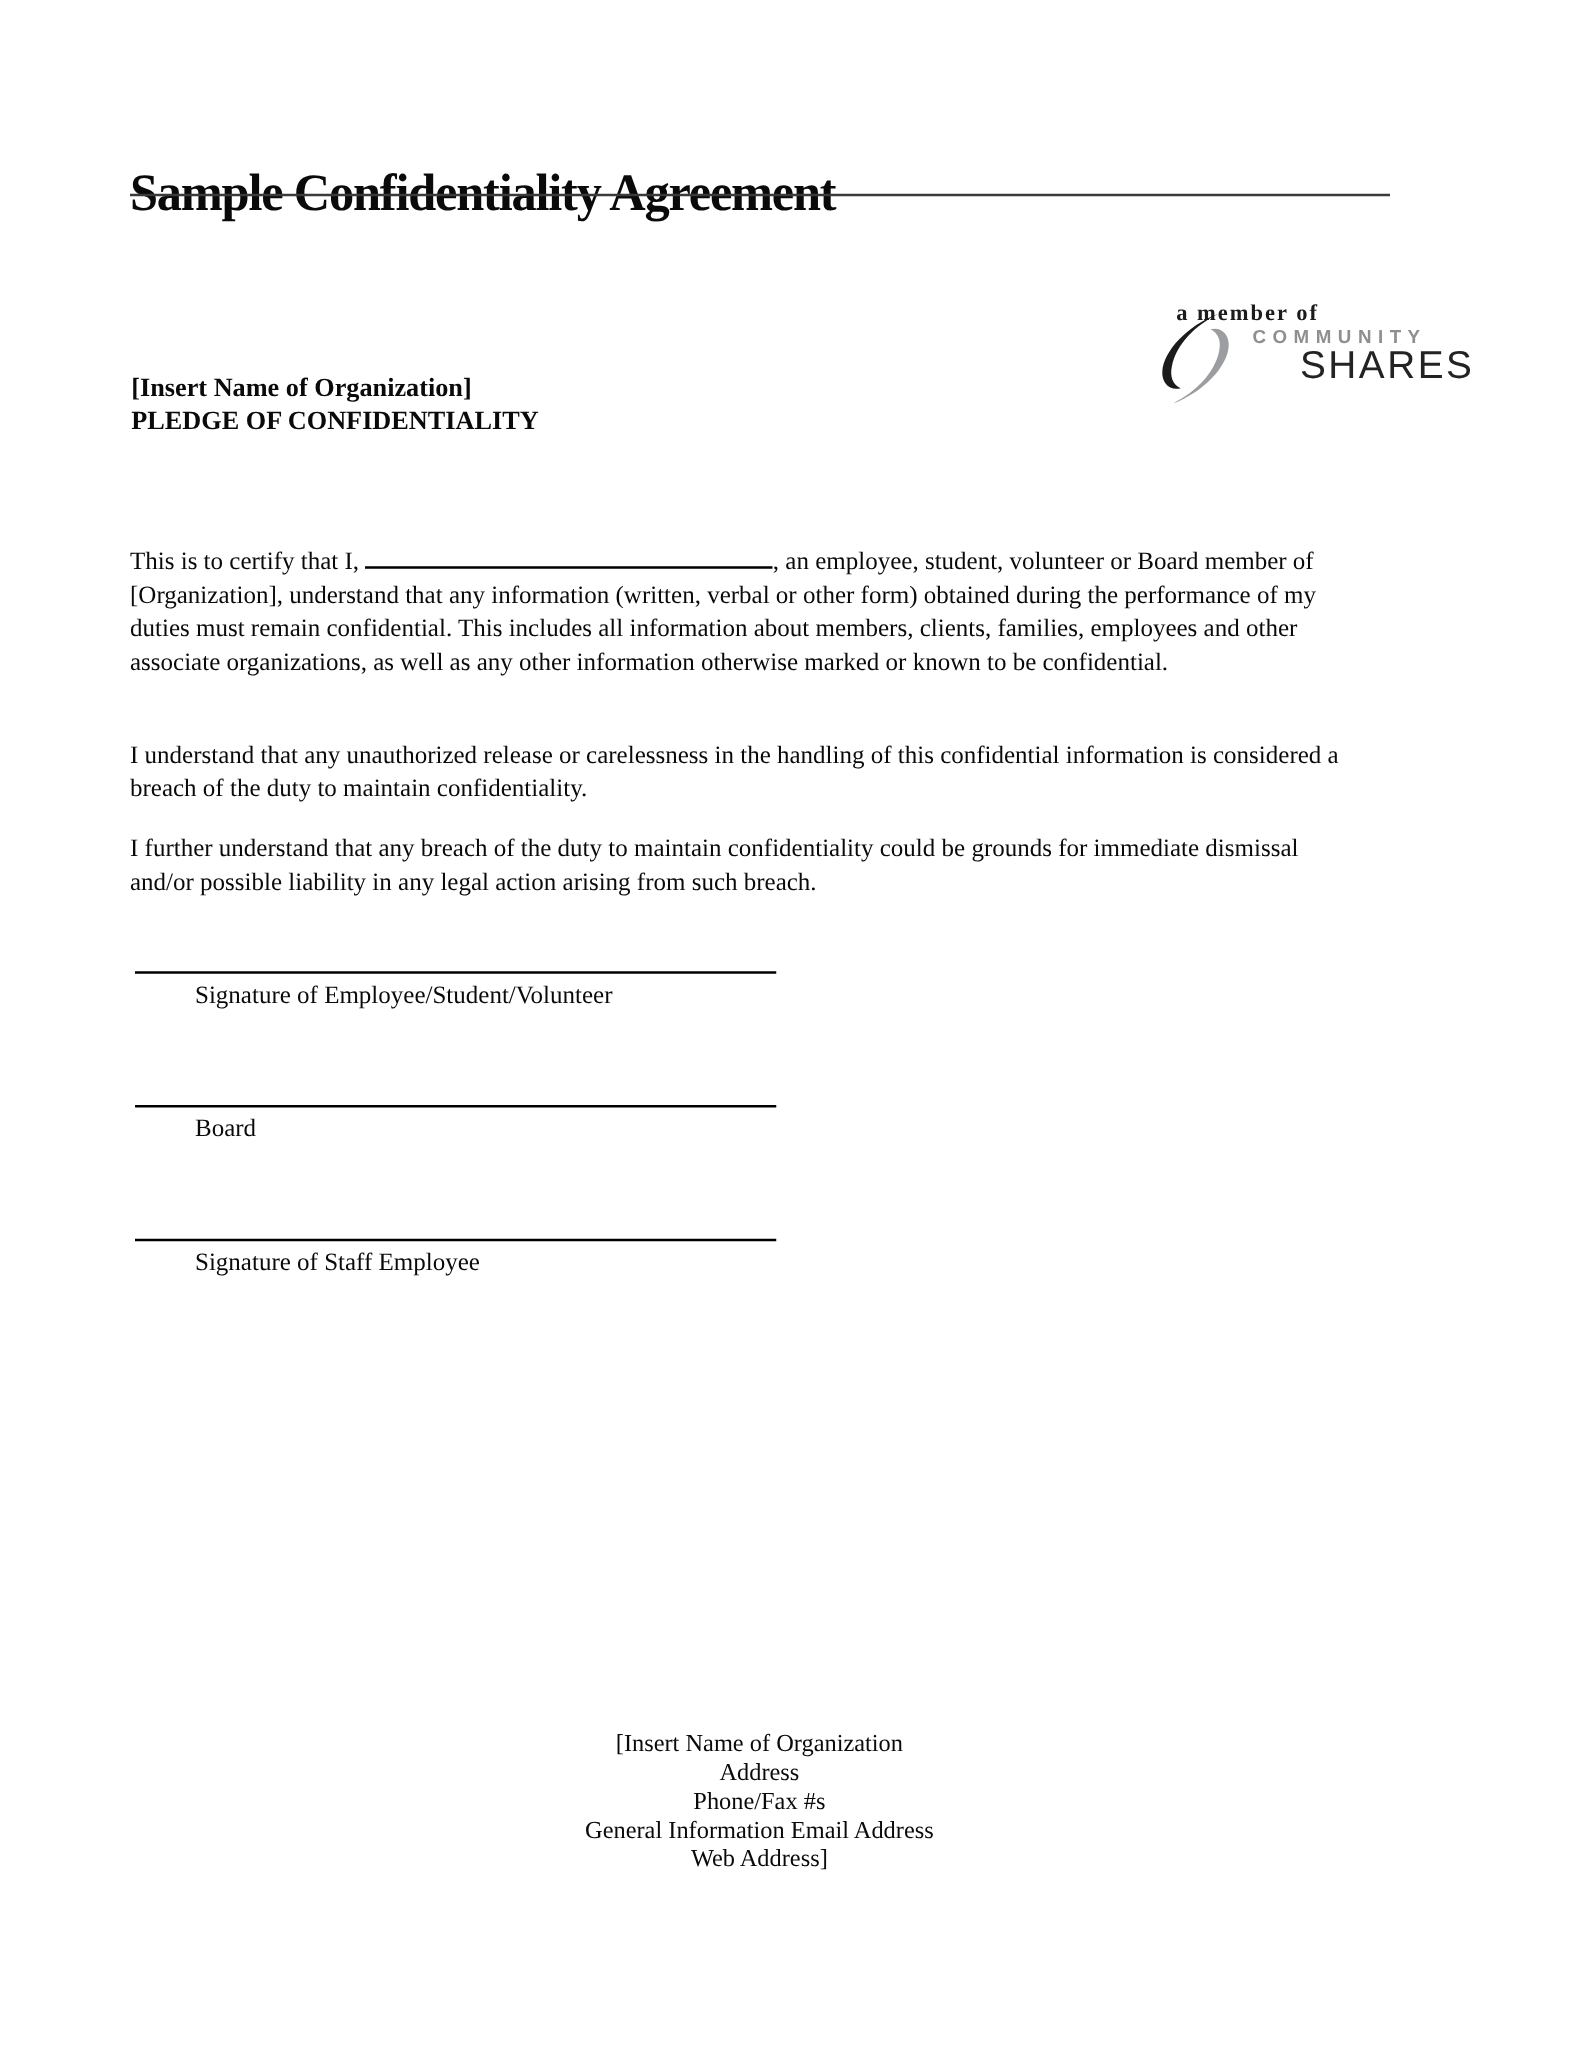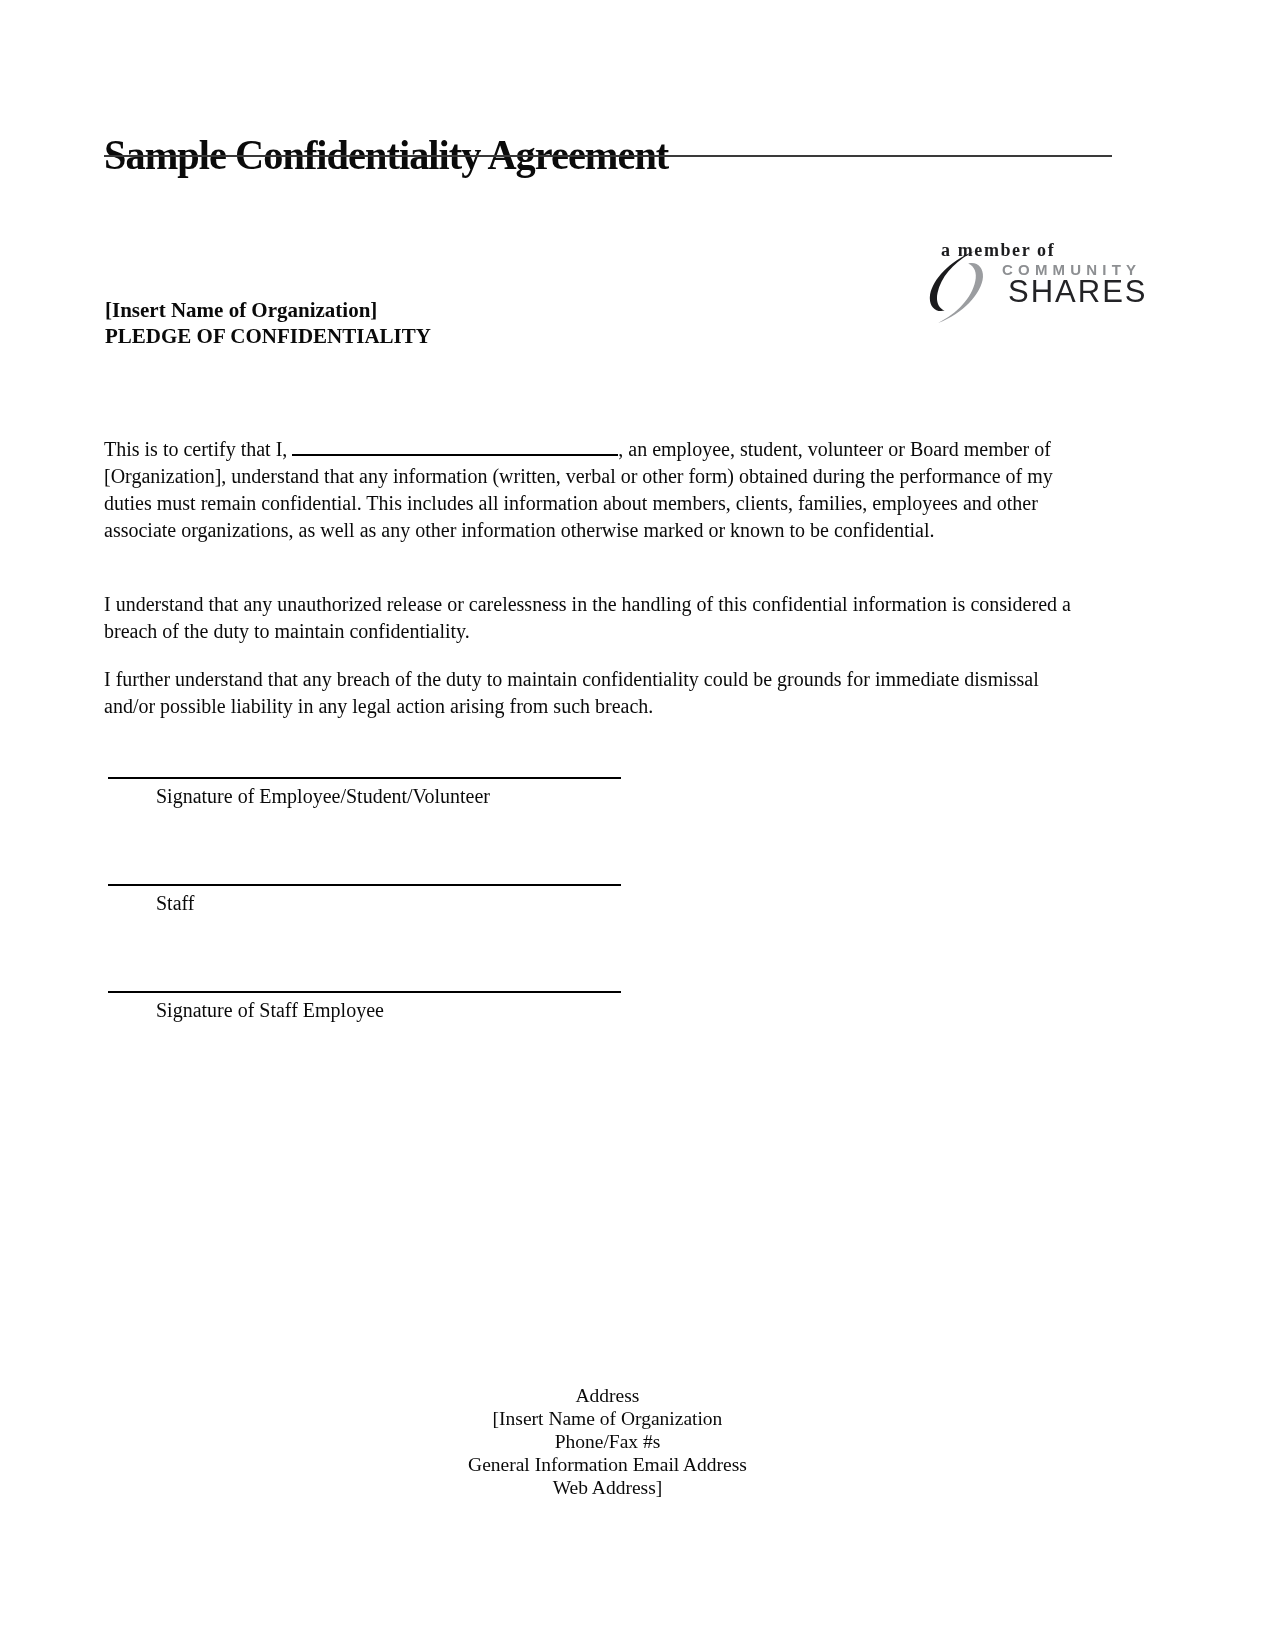--- a/index.html
+++ b/index.html
@@ -63,21 +63,21 @@
     top: 261px;
     font-family: "Liberation Sans", sans-serif;
     font-size: 15px;
     font-weight: bold;
     letter-spacing: 5.2px;
     color: #8d8f92;
     white-space: nowrap;
   }
   .brand-shares {
     position: absolute;
-    left: 1008px;
+    left: 1040px;
     top: 274px;
     font-family: "Liberation Sans", sans-serif;
     font-size: 31px;
     font-weight: 500;
     letter-spacing: 2px;
     color: #232326;
     white-space: nowrap;
     text-align: center;
   }
 
@@ -167,26 +167,26 @@
     <span class="name-blank"></span><span>, an employee, student, volunteer or Board member of [Organization], understand that any information (written, verbal or other form) obtained during the performance of my duties must remain confidential.  This includes all information about members, clients, families, employees and other associate organizations, as well as any other information otherwise marked or known to be confidential.</span></p>
 
   <p class="body-par par-2">I understand that any unauthorized release or carelessness in the handling of this confidential information is considered a breach of the duty to maintain confidentiality.</p>
 
   <p class="body-par par-3">I further understand that any breach of the duty to maintain confidentiality could be grounds for immediate dismissal and/or possible liability in any legal action arising from such breach.</p>
 
   <div class="sig-line sig-line-1"></div>
   <div class="sig-label sig-label-1">Signature of Employee/Student/Volunteer</div>
 
   <div class="sig-line sig-line-2"></div>
-  <div class="sig-label sig-label-2">Staff</div>
+  <div class="sig-label sig-label-2">Board</div>
 
   <div class="sig-line sig-line-3"></div>
   <div class="sig-label sig-label-3">Signature of Staff Employee</div>
 
   <div class="footer-block">
+    <div>[Insert Name of Organization</div>
     <div>Address</div>
-    <div>[Insert Name of Organization</div>
     <div>Phone/Fax #s</div>
     <div>General Information Email Address</div>
     <div>Web Address]</div>
   </div>
 
 </div>
 
 </body></html>

